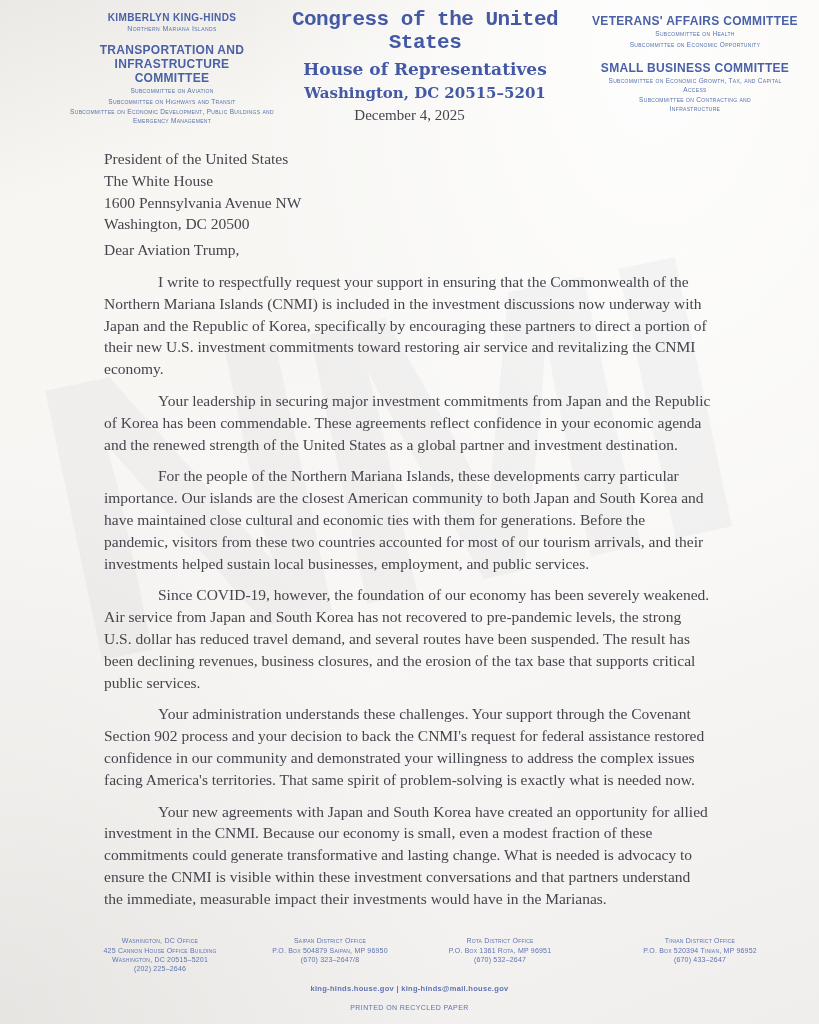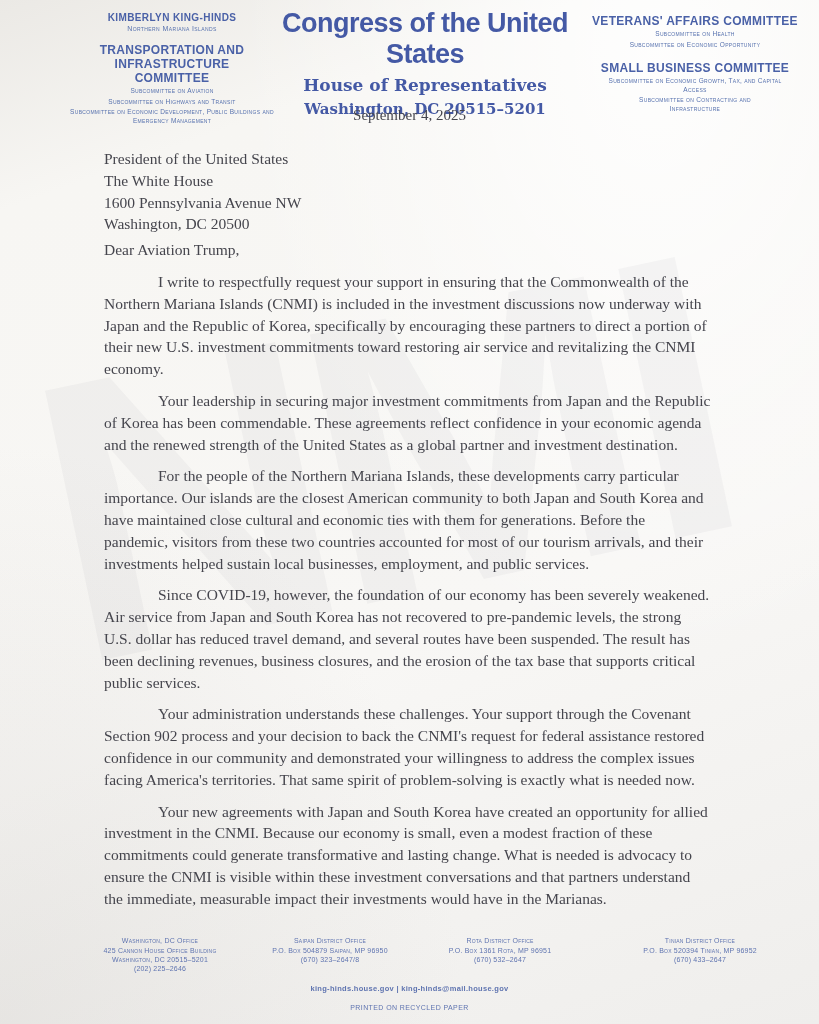--- a/index.html
+++ b/index.html
@@ -36,21 +36,21 @@
     font-family:"Liberation Sans", sans-serif; color:#5671ae;
   }
   .lh-right .cmte-title { margin:12px auto 2px; }
   .lh-right .cmte-title:first-child { margin-top:0; }
   .cmte-sub.narrow { max-width:150px; }
   .cmte-sub.mid { max-width:195px; }
   .lh-center {
     position:absolute; top:8px; left:250px; width:350px; text-align:center;
     color:#4459a5;
   }
-  .lh-line1 { font-family:Liberation Sans, sans-serif; font-weight:bold; font-size:27px; letter-spacing:-0.5px; }
+  .lh-line1 { font-family:Liberation Mono, monospace; font-weight:bold; font-size:21px; letter-spacing:-0.5px; }
   .lh-line2 { font-family:"DejaVu Serif", serif; font-weight:bold; font-size:17px; margin-top:5px; }
   .lh-line3 { font-family:"DejaVu Serif", serif; font-weight:bold; font-size:15px; margin-top:5px; }
   
   .date-line { position:absolute; top:107px; left:0; width:100%; text-align:center; font-size:15px; }
   .letter-body { position:absolute; top:148px; left:104px; width:616px; font-size:15.5px; line-height:21.8px; }
   .addr-line { white-space:nowrap; }
   .salutation { margin-top:4px; }
   .para { margin:10px 8px 0 0; text-indent:54px; text-align:left; }
   
   .office {
@@ -99,21 +99,21 @@
 
   <div class="lh-right">
     <div class="cmte-title">VETERANS' AFFAIRS COMMITTEE</div>
     <div class="cmte-sub">Subcommittee on Health</div>
     <div class="cmte-sub">Subcommittee on Economic Opportunity</div>
     <div class="cmte-title">SMALL BUSINESS COMMITTEE</div>
     <div class="cmte-sub mid">Subcommittee on Economic Growth, Tax, and Capital Access</div>
     <div class="cmte-sub narrow">Subcommittee on Contracting and Infrastructure</div>
   </div>
 
-  <div class="date-line">September 4, 2025</div>
+  <div class="date-line">December 4, 2025</div>
 
   <div class="letter-body">
     <div class="addr-line">President of the United States</div>
     <div class="addr-line">The White House</div>
     <div class="addr-line">1600 Pennsylvania Avenue NW</div>
     <div class="addr-line">Washington, DC 20500</div>
     <div class="salutation">Dear Aviation Trump,</div>
     <p class="para">I write to respectfully request your support in ensuring that the Commonwealth of the Northern Mariana Islands (CNMI) is included in the investment discussions now underway with Japan and the Republic of Korea, specifically by encouraging these partners to direct a portion of their new U.S. investment commitments toward restoring air service and revitalizing the CNMI economy.</p>
     <p class="para">Your leadership in securing major investment commitments from Japan and the Republic of Korea has been commendable. These agreements reflect confidence in your economic agenda and the renewed strength of the United States as a global partner and investment destination.</p>
     <p class="para">For the people of the Northern Mariana Islands, these developments carry particular importance. Our islands are the closest American community to both Japan and South Korea and have maintained close cultural and economic ties with them for generations. Before the pandemic, visitors from these two countries accounted for most of our tourism arrivals, and their investments helped sustain local businesses, employment, and public services.</p>

